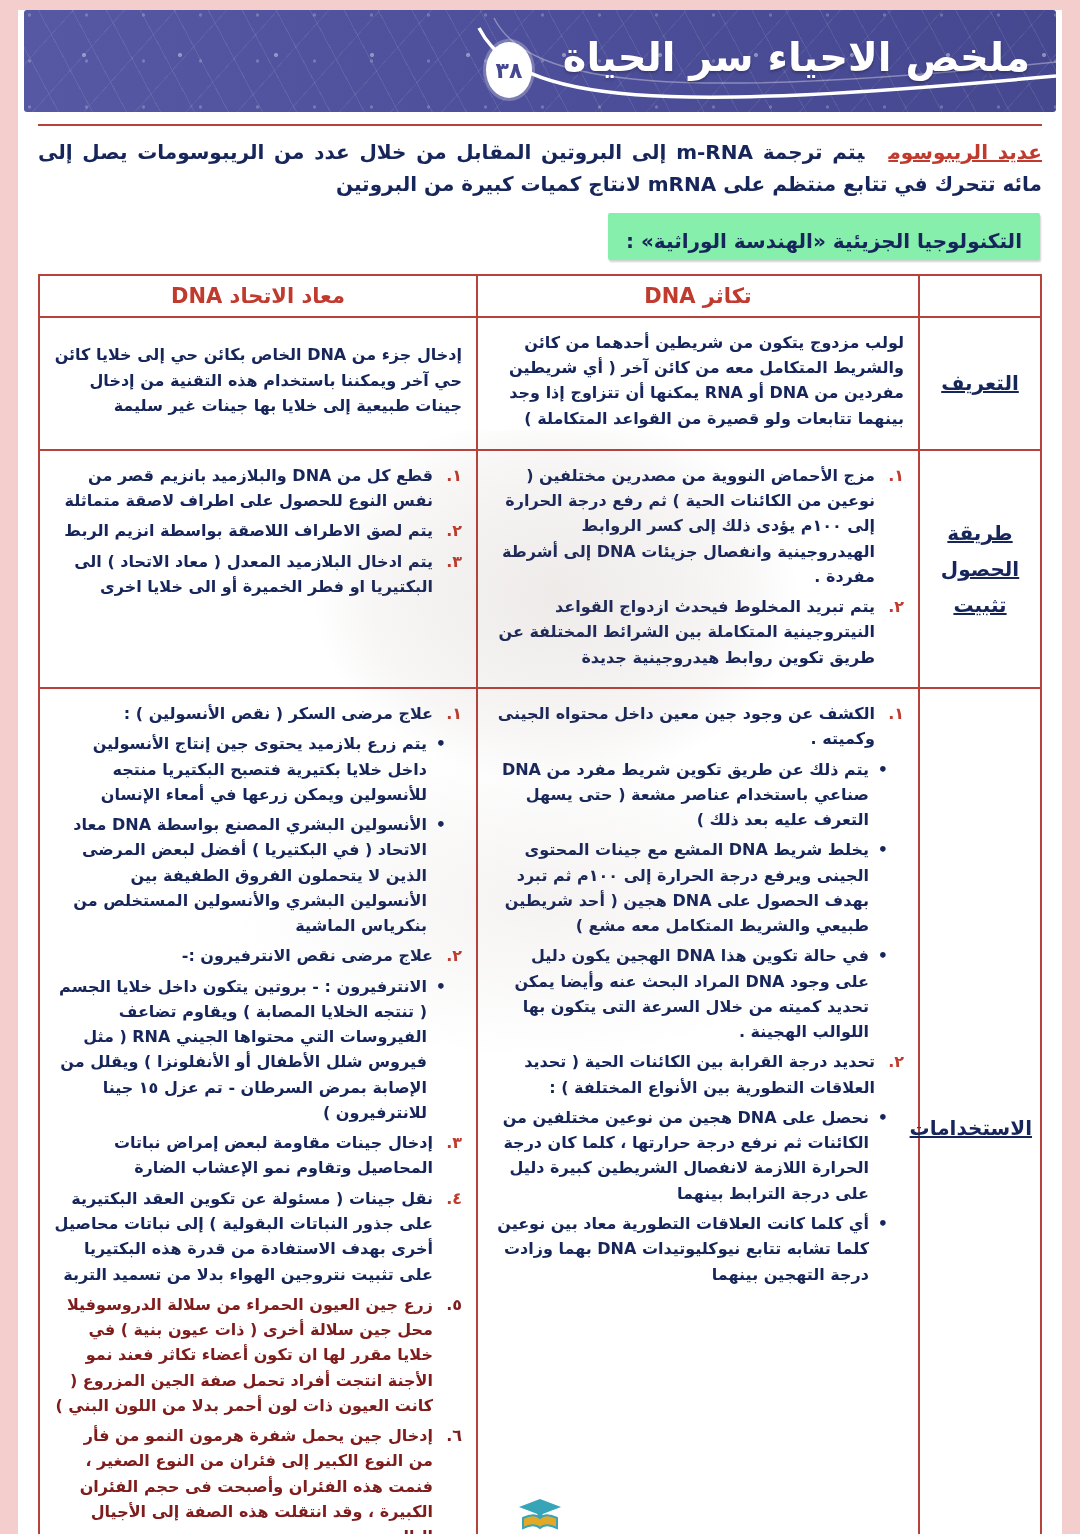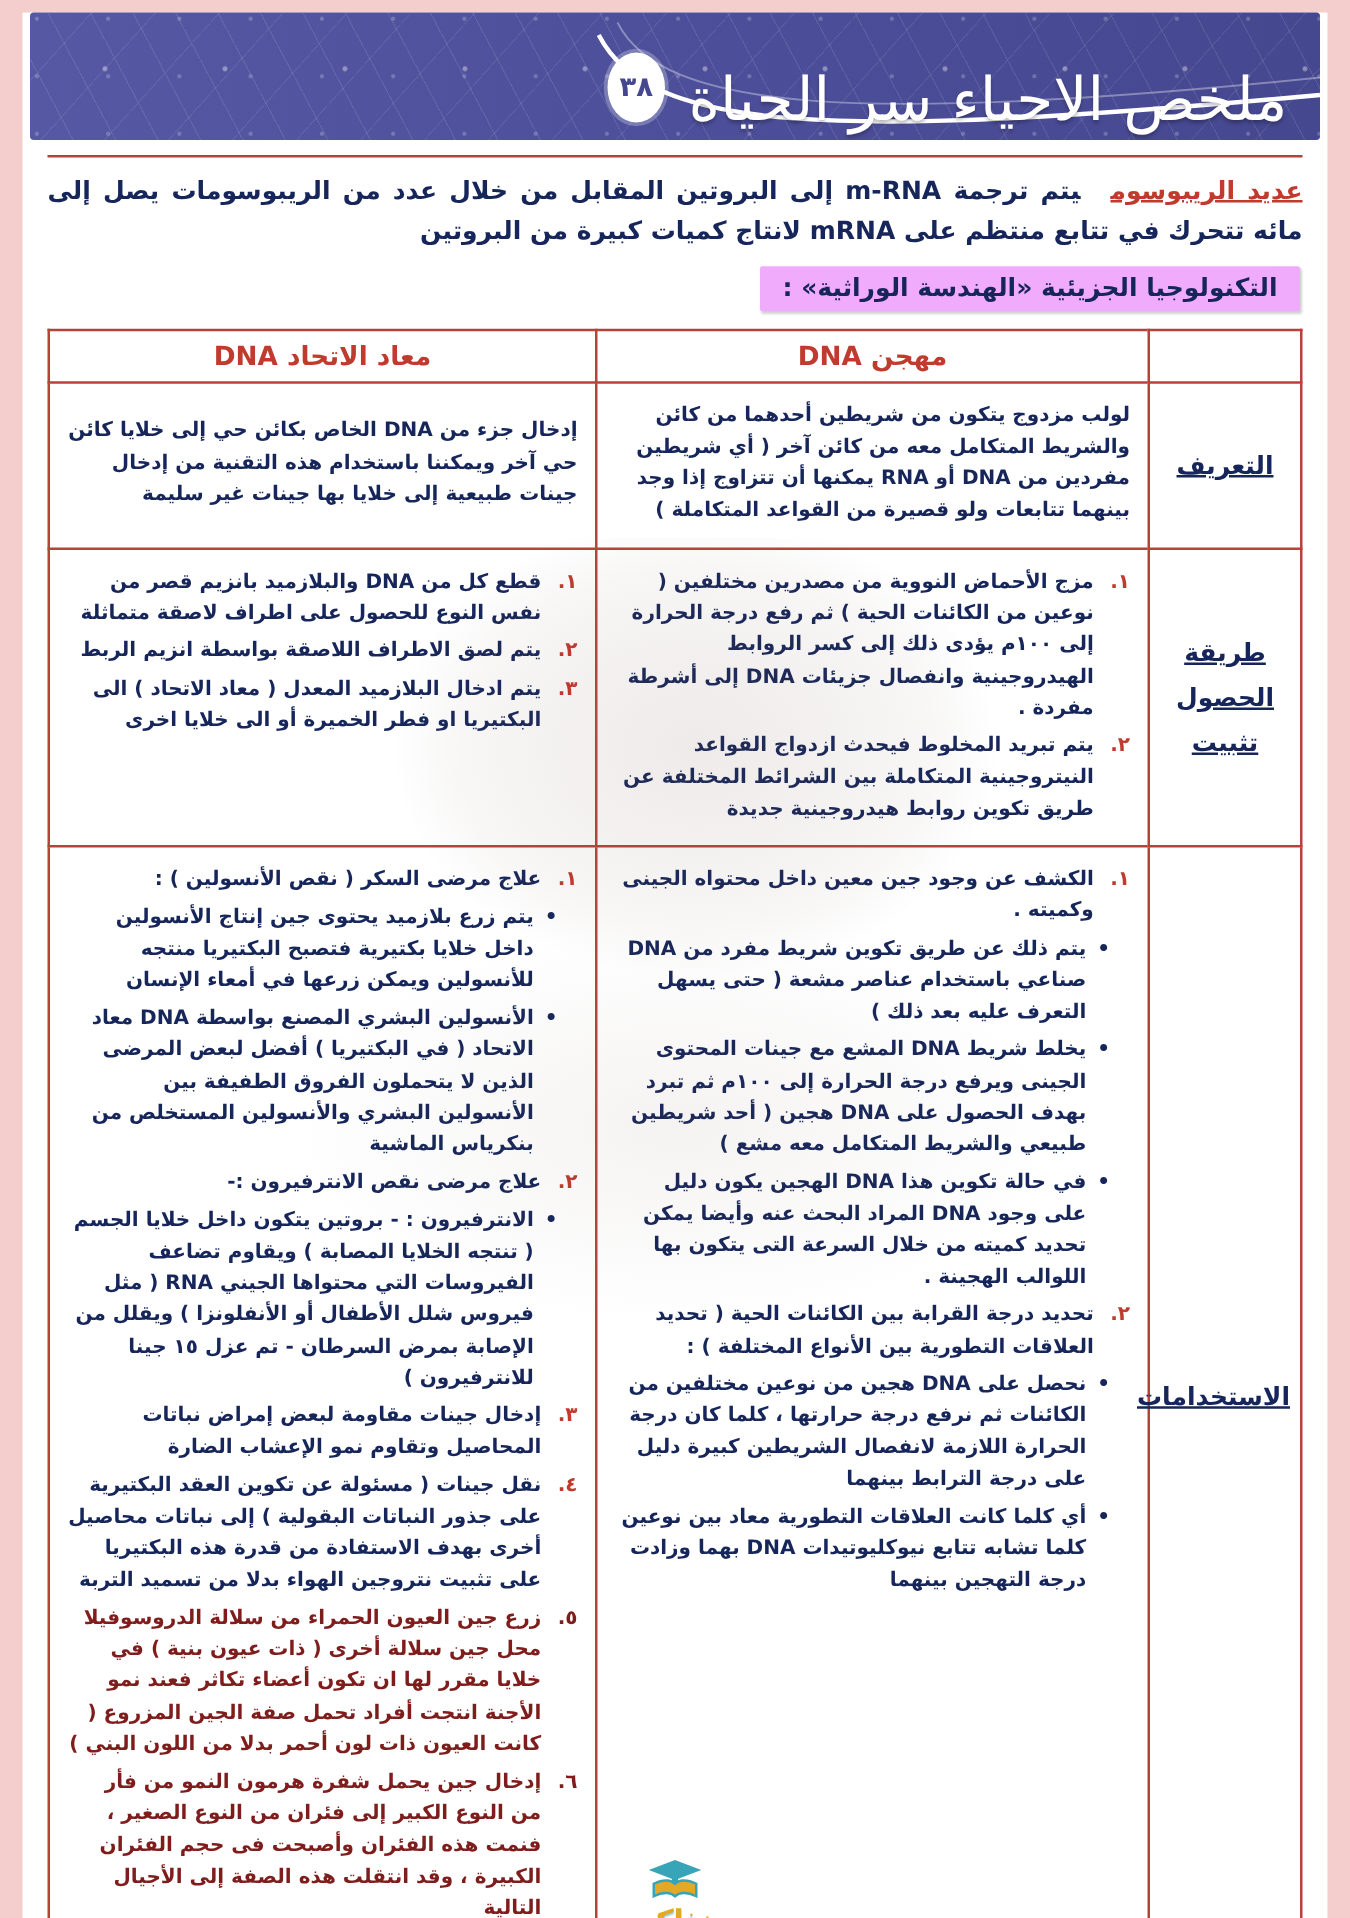--- a/index.html
+++ b/index.html
@@ -33,24 +33,23 @@
       radial-gradient(circle, rgba(255,255,255,.38) 1.6px, transparent 2.4px),
       radial-gradient(circle, rgba(255,255,255,.22) 1.3px, transparent 2px),
       repeating-linear-gradient(62deg, rgba(255,255,255,.09) 0 1px, transparent 1px 30px),
       repeating-linear-gradient(-48deg, rgba(255,255,255,.07) 0 1px, transparent 1px 38px);
     background-size: 96px 70px, 57px 46px, auto, auto;
     background-position: 12px 10px, 34px 28px, 0 0, 0 0;
   }
   .band .swoosh { position: absolute; inset: 0; width: 100%; height: 100%; }
   .band .title {
     position: absolute; top: 24px; right: 26px;
-    color: #ffffff; font-size: 48px; font-weight: 400;
+    color: #ffffff; font-size: 40px; font-weight: 700;
     letter-spacing: 0; white-space: nowrap;
     text-shadow: 0 2px 3px rgba(0,0,0,.25);
-    margin-top: 18px;
   }
   .band .pagenum {
     position: absolute; top: 32px; left: 462px;
     width: 46px; height: 56px; border-radius: 50%;
     background: #ffffff; color: #45478f;
     font-size: 22px; font-weight: 700;
     display: flex; align-items: center; justify-content: center;
     box-shadow: 0 0 0 3px rgba(255,255,255,.25);
   }
 
@@ -58,24 +57,24 @@
   .content { padding: 8px 20px 0; position: relative; }
   .rule { height: 2px; background: #b7423c; margin: 4px 0 10px; }
   .intro {
     color: #17265a; font-weight: 700; font-size: 20px;
     line-height: 1.62; text-align: justify;
   }
   .intro .lead { color: #c03a2e; text-decoration: underline; margin-left: 24px; }
   .chip {
     display: table;
     margin: 12px 2px 14px;
-    background: #f0abfc;
+    background: #86efac;
     color: #17265a;
     font-weight: 700; font-size: 20px;
-    padding: 5px 18px 7px;
+    padding: 16px 18px 7px;
     border-radius: 2px;
     box-shadow: 1px 2px 2px rgba(0,0,0,.18);
   }
 
   
   table.dna {
     width: 100%;
     border-collapse: collapse;
     table-layout: fixed;
     background: transparent;
@@ -149,21 +148,21 @@
 
     <table class="dna">
       <colgroup>
         <col style="width:122px">
         <col style="width:442px">
         <col>
       </colgroup>
       <thead>
         <tr>
           <th class="lbl"></th>
-          <th>مهجن DNA</th>
+          <th>تكاثر DNA</th>
           <th>معاد الاتحاد DNA</th>
         </tr>
       </thead>
       <tbody>
 
         <tr class="defrow">
           <th class="lbl">التعريف</th>
           <td>
             <p class="par">لولب مزدوج يتكون من شريطين أحدهما من كائن والشريط المتكامل معه من كائن آخر ( أي شريطين مفردين من DNA أو RNA يمكنها أن تتزاوج إذا وجد بينهما تتابعات ولو قصيرة من القواعد المتكاملة )</p>
           </td>

